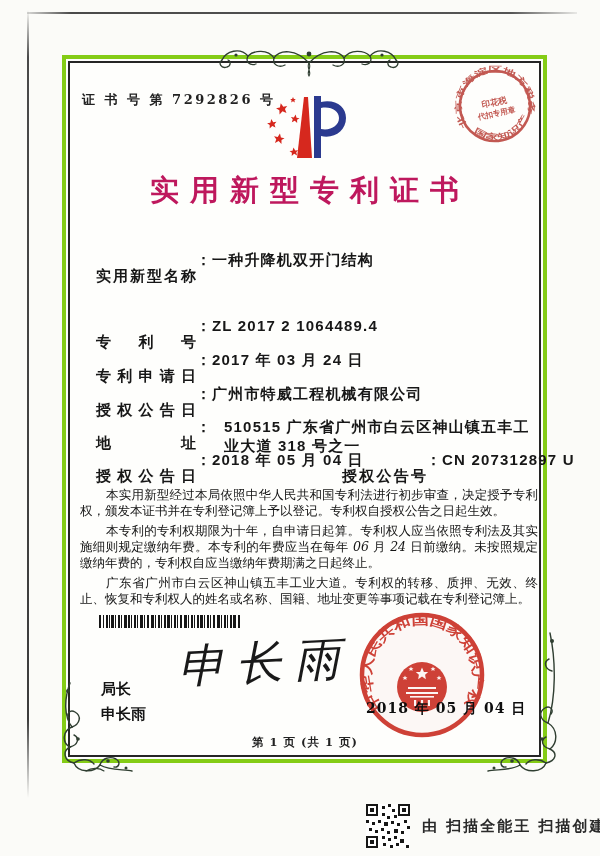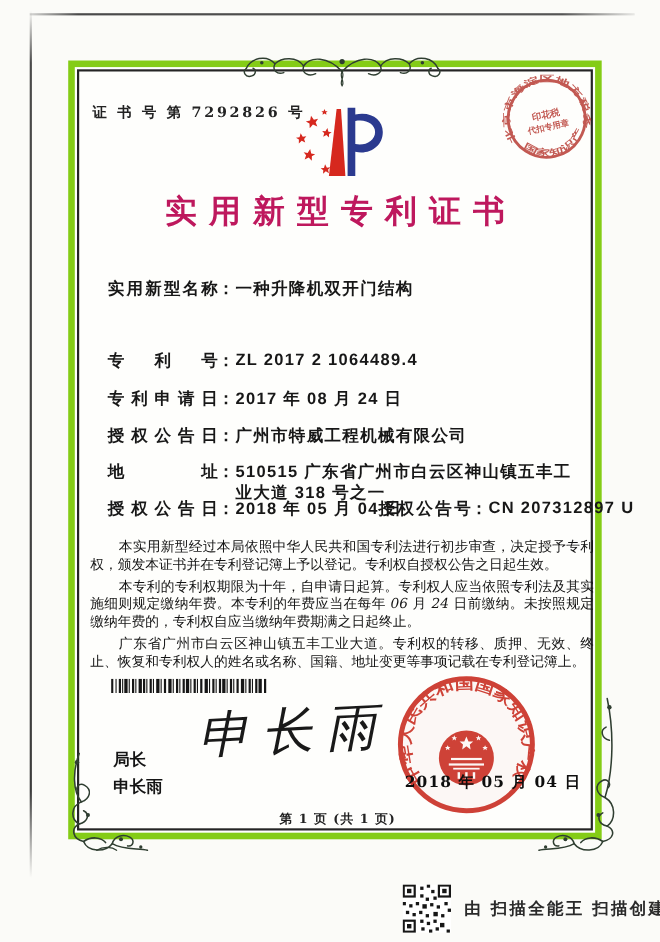--- a/index.html
+++ b/index.html
@@ -7,42 +7,42 @@
   .canvas{position:relative;width:600px;height:856px;font-family:"Liberation Sans",sans-serif;color:#1a1a1a;}
 
   
   .edge-left-strip{position:absolute;left:0;top:0;width:27px;height:856px;background:linear-gradient(90deg,#ececе8,#f6f6f2);}
   .edge-left-line{position:absolute;left:27px;top:10px;width:2px;height:788px;
      background:linear-gradient(180deg,rgba(60,60,60,0),#4a4a4a 6%,#3c3c3c 90%,rgba(60,60,60,0));}
   .edge-top-line{position:absolute;left:27px;top:12px;width:550px;height:2px;
      background:linear-gradient(90deg,rgba(70,70,70,.2),#4a4a4a 8%,#555 88%,rgba(70,70,70,.1));}
 
   
-  .frame{position:absolute;left:62px;top:55px;width:485px;height:708px;border:6px solid #84cc16;background:#fefefc;}
+  .frame{position:absolute;left:62px;top:55px;width:485px;height:708px;border:4px solid #84cc16;background:#fefefc;}
   .frame-inner{position:absolute;left:2px;top:2px;right:2px;bottom:2px;border:2px solid #252525;pointer-events:none;}
 
   .ornament-top{position:absolute;left:148px;top:-16px;}
   .corner-left{position:absolute;left:-10px;top:622px;}
   .corner-right{position:absolute;left:420px;top:572px;}
 
   .cert-no{position:absolute;left:16px;top:32px;font-family:"DejaVu Serif","Liberation Serif",serif;
      font-size:13px;font-weight:700;letter-spacing:2.5px;color:#222;}
 
   .logo{position:absolute;left:196px;top:33px;}
   .tax-seal{position:absolute;left:384px;top:2px;transform:rotate(-12deg);}
 
   .title{position:absolute;left:0;top:112px;width:100%;margin:0;text-align:center;
      font-family:"DejaVu Serif","Liberation Serif",serif;font-size:29px;font-weight:700;
      letter-spacing:11px;color:#be185d;text-indent:11px;}
 
   .frow{position:absolute;left:30px;width:440px;font-size:15px;font-weight:700;color:#171717;white-space:nowrap;}
-  .flabel{display:inline-block;width:100px;text-align:justify;text-align-last:justify;vertical-align:top;}
+  .flabel{display:inline-block;width:100px;text-align:justify;text-align-last:justify;vertical-align:top;margin-top:16px;}
   .fcolon{display:inline-block;width:16px;vertical-align:top;}
   .fval{letter-spacing:1.2px;vertical-align:top;}
-  .fval-wrap{display:inline-block;width:318px;white-space:normal;vertical-align:top;letter-spacing:1.2px;}
+  .fval-wrap{display:inline-block;width:318px;white-space:normal;vertical-align:top;letter-spacing:1.2px;margin-left:12px;}
   .grant-no{position:absolute;left:246px;top:0;}
   .row0{top:192px;} .row1{top:225px;} .row2{top:258px;} .row3{top:292px;}
   .row4{top:326px;} .row5{top:359px;} .row6{top:392px;}
 
   .paras{position:absolute;left:14px;top:424px;width:458px;
      font-family:"DejaVu Serif","Liberation Serif",serif;font-style:oblique 7deg;
      font-size:12.5px;line-height:16px;color:#141414;text-align:justify;}
   .paras p{margin:4px 0 3px 0;text-indent:26px;}
 
   .barcode{position:absolute;left:33px;top:556px;}
@@ -161,21 +161,21 @@
 
     <h1 class="title">实用新型专利证书</h1>
 
     <div class="frow row0">
       <span class="flabel">实用新型名称</span><span class="fcolon">：</span><span class="fval">一种升降机双开门结构</span>
     </div>
     <div class="frow row2">
       <span class="flabel">专利号</span><span class="fcolon">：</span><span class="fval">ZL 2017 2 1064489.4</span>
     </div>
     <div class="frow row3">
-      <span class="flabel">专利申请日</span><span class="fcolon">：</span><span class="fval">2017 年 08 月 24 日</span>
+      <span class="flabel">专利申请日</span><span class="fcolon">：</span><span class="fval">2017 年 03 月 24 日</span>
     </div>
     <div class="frow row4">
       <span class="flabel">授权公告日</span><span class="fcolon">：</span><span class="fval">广州市特威工程机械有限公司</span>
     </div>
     <div class="frow row5">
       <span class="flabel">地址</span><span class="fcolon">：</span><span class="fval-wrap">510515 广东省广州市白云区神山镇五丰工业大道 318 号之一</span>
     </div>
     <div class="frow row6">
       <span class="flabel">授权公告日</span><span class="fcolon">：</span><span class="fval">2018 年 05 月 04 日</span>
       <span class="grant-no"><span class="flabel" style="width:84px">授权公告号</span><span class="fcolon">：</span><span class="fval">CN 207312897 U</span></span>

